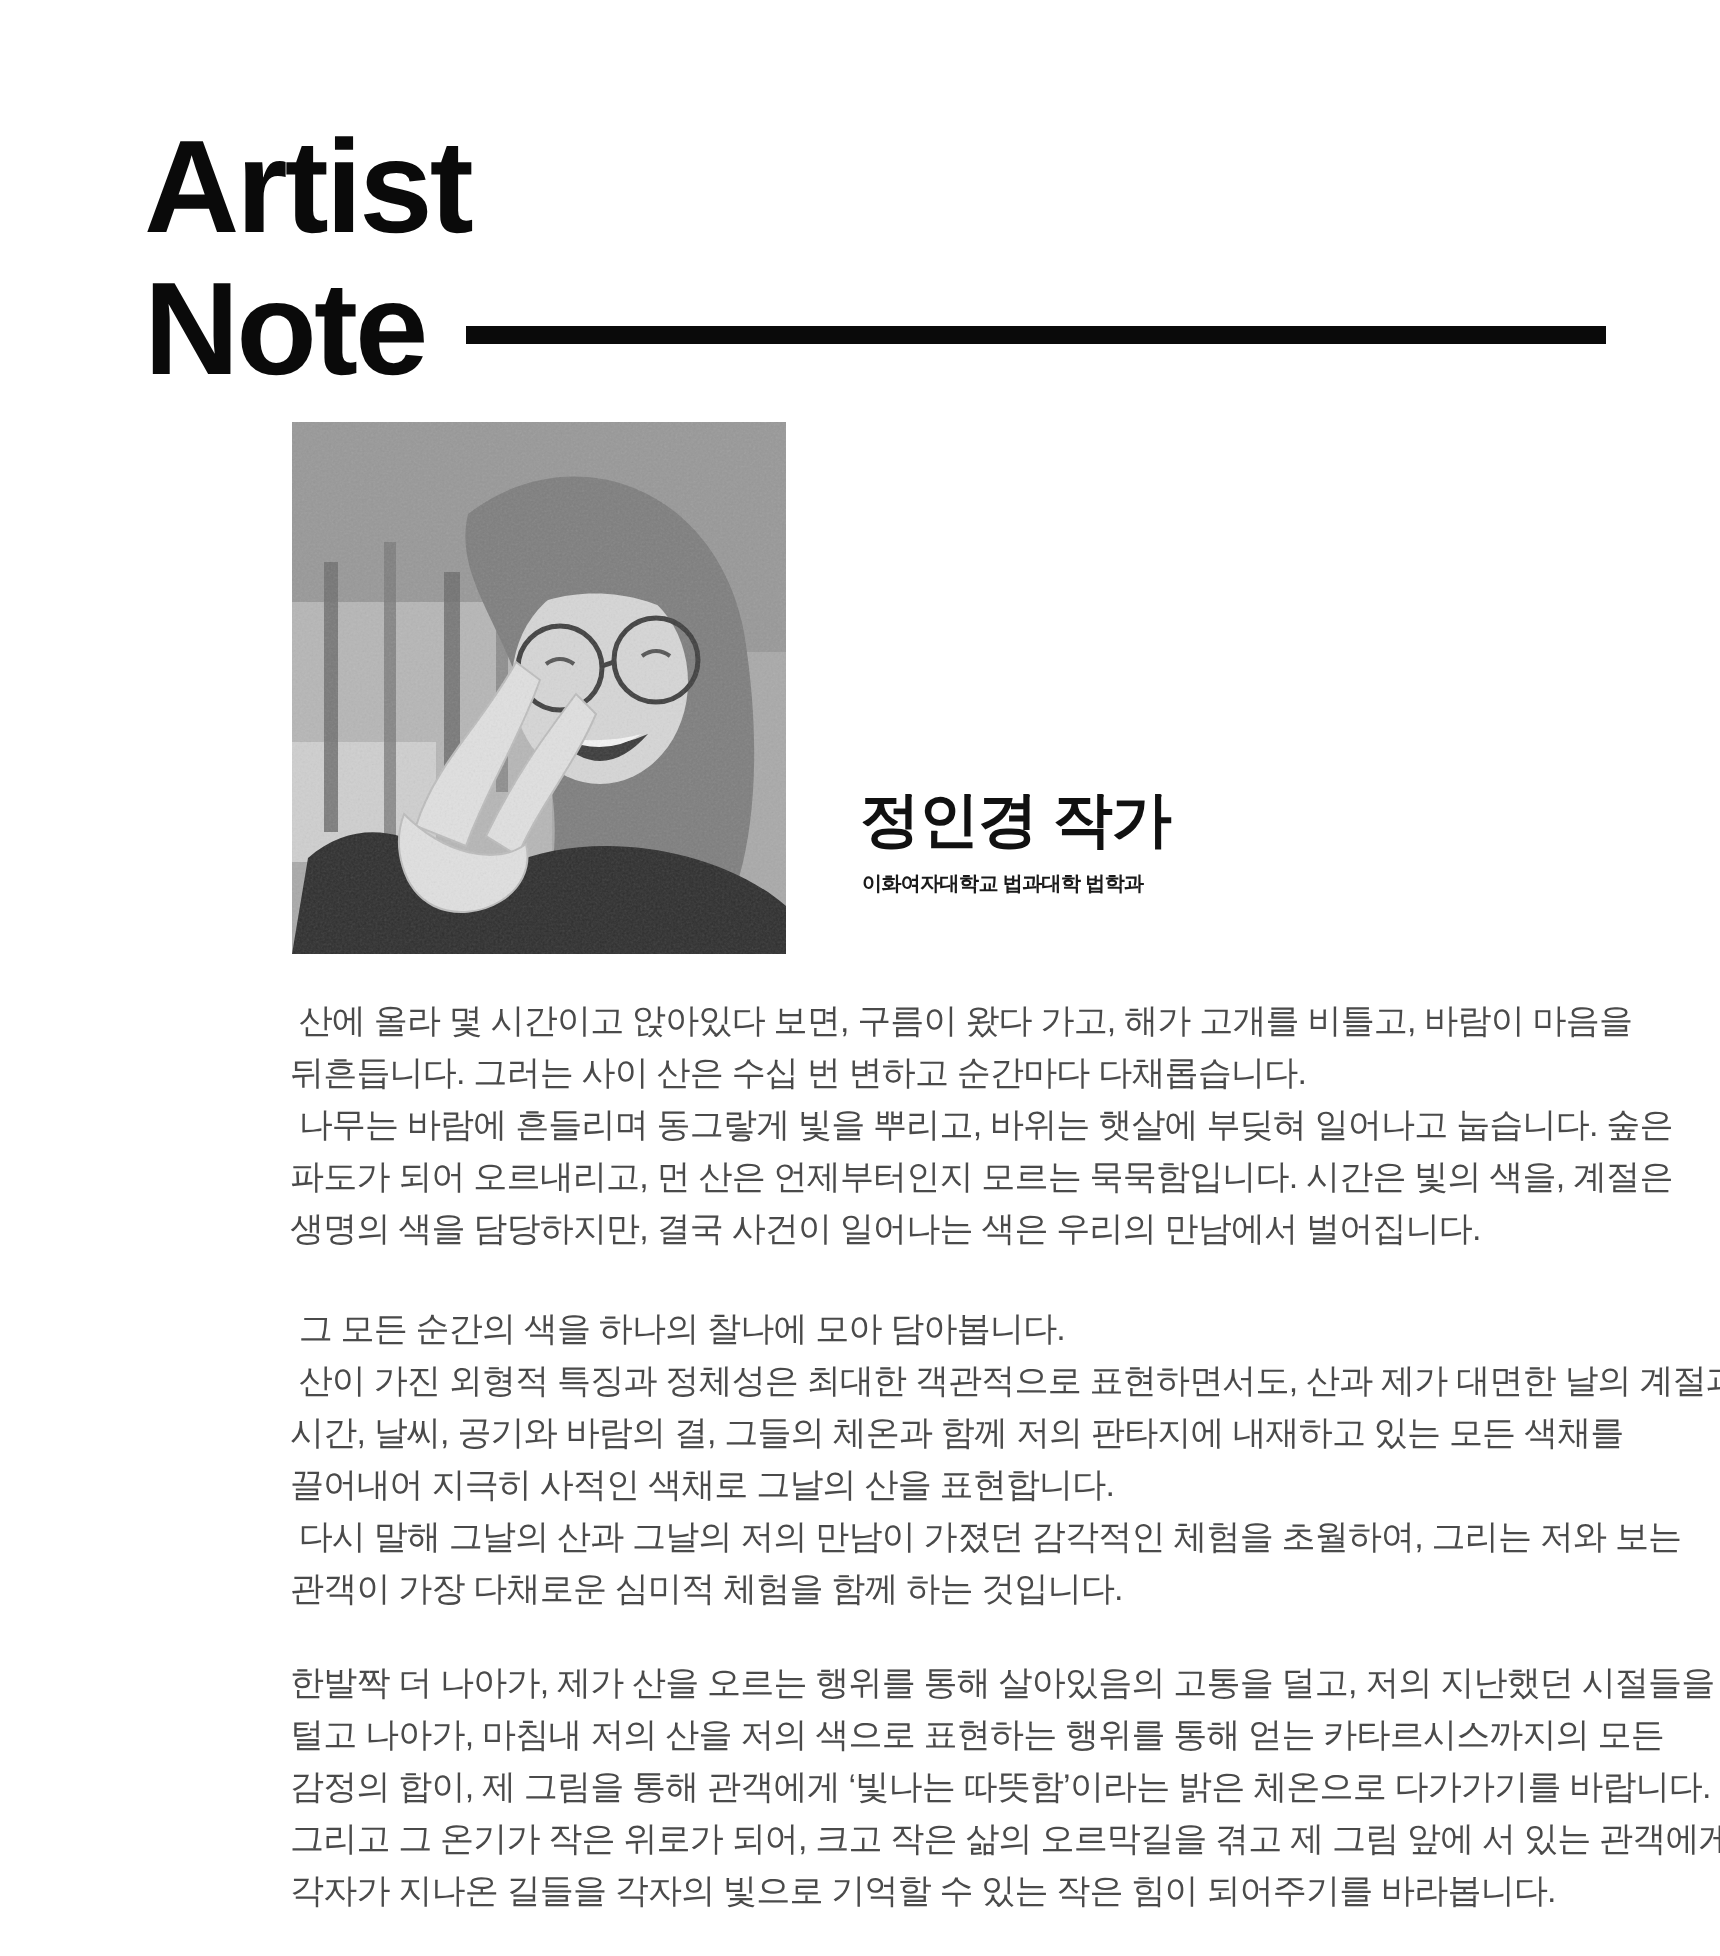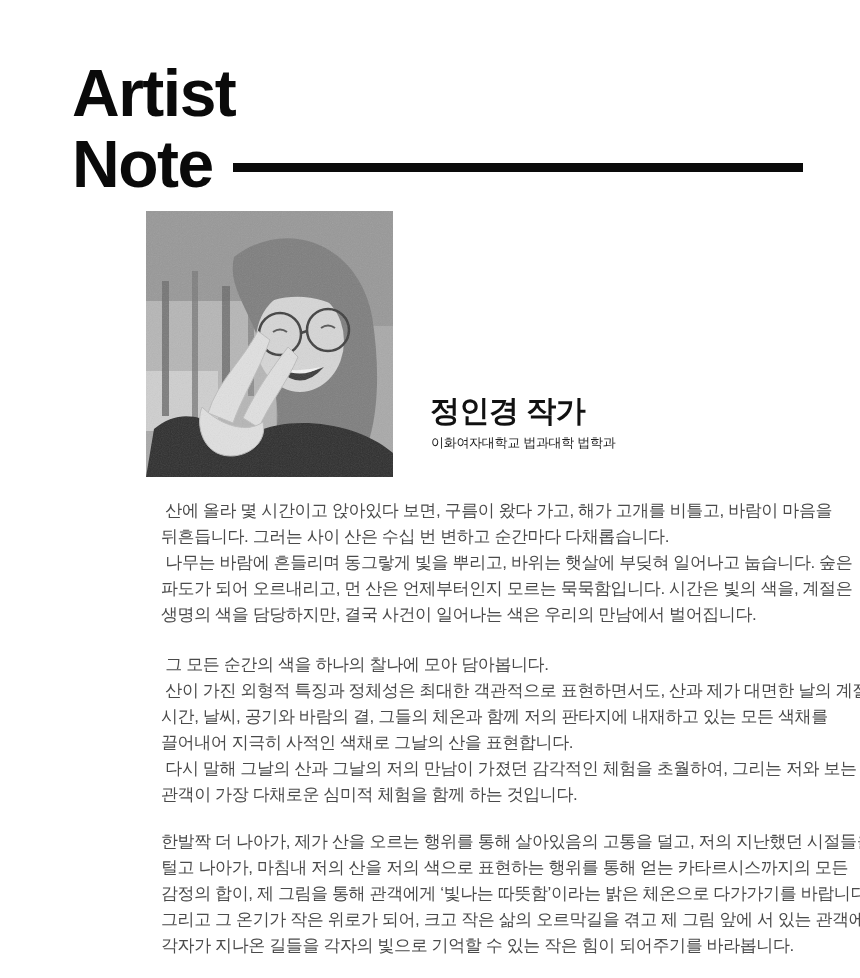--- a/index.html
+++ b/index.html
@@ -55,39 +55,39 @@
     font-weight: 800;
     letter-spacing: -0.5px;
     color: #111111;
     text-align: right;
   }
   .artist-affiliation {
     position: absolute;
     left: 431px;
     top: 433px;
     margin: 0;
-    font-size: 13px;
+    font-size: 10px;
     line-height: 19px;
-    font-weight: 400;
+    font-weight: 700;
     letter-spacing: -0.3px;
     color: #1a1a1a;
   }
   .note-body {
     position: absolute;
     left: 145px;
     top: 498px;
     width: 680px;
     font-size: 17px;
     line-height: 26px;
     font-weight: 400;
     letter-spacing: -0.4px;
     color: #4a4a4a;
   }
   .note-body p {
-    margin: 0 0 24px 16px;
+    margin: 0 0 24px 0;
     white-space: pre;
   }
   .note-body p:nth-child(2) { margin-bottom: 21px; }
   .note-body p:last-child { margin-bottom: 0; }
 </style>
 </head>
 <body>
 
 <div class="page">
 

